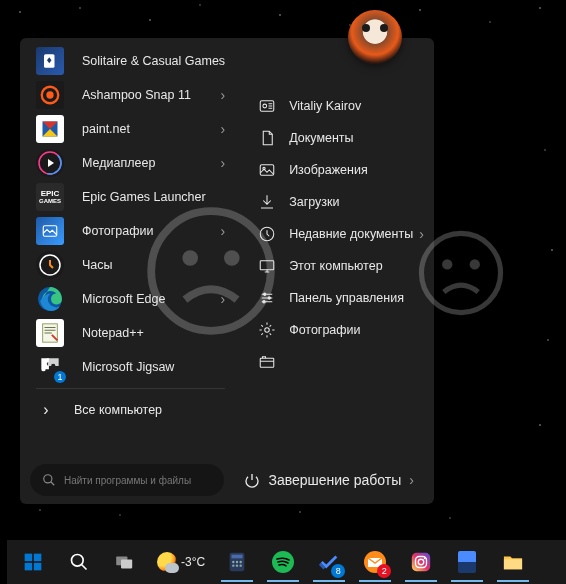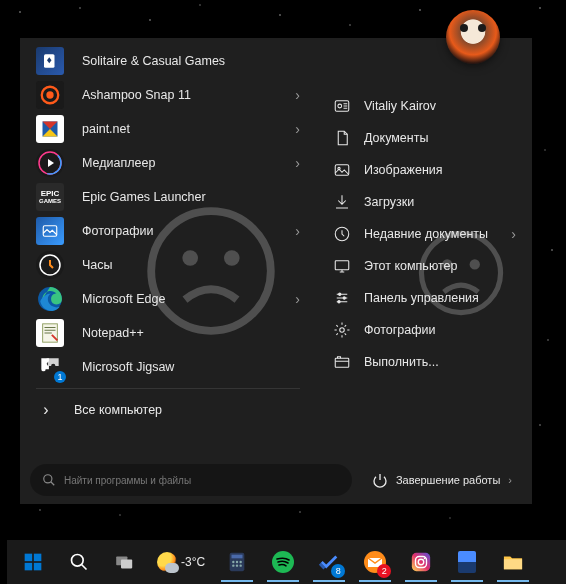--- a/index.html
+++ b/index.html
@@ -1,36 +1,36 @@
 <!DOCTYPE html>
 <html><head>
 <meta charset="utf-8">
 <style>
 *{box-sizing:border-box;margin:0;padding:0;font-family:'Segoe UI',Arial,sans-serif}
 body{width:566px;height:584px;background:#000;position:relative;overflow:hidden}
 .stars{position:absolute;inset:0;background:#000}
 .stars::before{content:'';position:absolute;inset:0;background-image:radial-gradient(1px 1px at 20px 12px,#fff,transparent),radial-gradient(1px 1px at 80px 8px,#ccc,transparent),radial-gradient(1px 1px at 150px 20px,#fff,transparent),radial-gradient(1px 1px at 200px 5px,#aaa,transparent),radial-gradient(1px 1px at 280px 15px,#fff,transparent),radial-gradient(1px 1px at 350px 25px,#ccc,transparent),radial-gradient(1px 1px at 420px 10px,#fff,transparent),radial-gradient(1px 1px at 490px 22px,#aaa,transparent),radial-gradient(1px 1px at 540px 8px,#fff,transparent),radial-gradient(1px 1px at 40px 510px,#fff,transparent),radial-gradient(1px 1px at 120px 515px,#ccc,transparent),radial-gradient(1px 1px at 300px 512px,#fff,transparent),radial-gradient(1px 1px at 450px 518px,#aaa,transparent),radial-gradient(1px 1px at 540px 425px,#fff,transparent),radial-gradient(1px 1px at 548px 340px,#ccc,transparent),radial-gradient(1px 1px at 552px 250px,#fff,transparent),radial-gradient(1px 1px at 545px 150px,#aaa,transparent)}
-.start{position:absolute;top:38px;left:20px;width:512px;height:466px;background:rgba(32,32,32,0.96);border-radius:0;box-shadow:0 8px 32px rgba(0,0,0,0.6);display:flex;flex-direction:column}
+.start{position:absolute;top:38px;left:20px;width:414px;height:466px;background:rgba(32,32,32,0.96);border-radius:6px;box-shadow:0 8px 32px rgba(0,0,0,0.6);display:flex;flex-direction:column}
 .cols{display:flex;flex:1;overflow:hidden}
 .col{display:flex;flex-direction:column;padding:6px}
 .col.left{width:296px}
 .col.right{flex:1;padding-top:52px}
 .item{display:flex;align-items:center;height:34px;padding:0 10px;color:#e8e8e8;font-size:12.5px;cursor:pointer;border-radius:4px;position:relative}
 .item .ic{width:28px;height:28px;margin-right:18px;display:flex;align-items:center;justify-content:center;flex-shrink:0}
 .item .lbl{flex:1;white-space:nowrap;overflow:hidden;text-overflow:ellipsis}
 .item .chev{color:#999;font-size:14px;margin-left:6px}
 .col.right .item .ic{width:20px;height:20px;margin-right:12px}
 .col.right .item{height:32px}
 .aicon{width:28px;height:28px;border-radius:3px;display:flex;align-items:center;justify-content:center;font-size:16px}
 .sep{height:1px;background:rgba(255,255,255,0.1);margin:4px 10px}
 .search-row{display:flex;align-items:center;padding:8px 10px;gap:10px}
 .search{flex:1;height:32px;background:rgba(0,0,0,0.3);border-radius:16px;display:flex;align-items:center;padding:0 12px;color:#888}
 .search svg{margin-right:8px}
 .search span{font-size:10px;color:#777}
-.shut{display:flex;align-items:center;color:#e8e8e8;font-size:11px;padding:0 10px;cursor:pointer}
+.shut{display:flex;align-items:center;color:#e8e8e8;font-size:14px;padding:0 10px;cursor:pointer}
 .shut .chev{margin-left:8px;color:#999}
 .avatar{position:absolute;top:-28px;right:32px;width:54px;height:54px;border-radius:50%;background:radial-gradient(circle at 50% 40%,#f5e8d8 28%,#8b4a2a 30%,#e85a1a 55%,#2a1510 75%);box-shadow:0 2px 8px rgba(0,0,0,0.5)}
 .avatar::before{content:'';position:absolute;top:14px;left:14px;width:8px;height:8px;border-radius:50%;background:#1a1a1a;box-shadow:18px 0 0 #1a1a1a}
 .sad{position:absolute;pointer-events:none;opacity:0.25}
 .sad.s1{left:126px;top:168px}
 .sad.s2{left:398px;top:192px}
 .taskbar{position:absolute;bottom:0;left:7px;right:0;height:44px;background:#1a1a1a;display:flex;align-items:center;padding:0 4px;gap:2px}
 .tb{width:44px;height:40px;display:flex;align-items:center;justify-content:center;cursor:pointer;position:relative}
 .tb .badge{position:absolute;bottom:4px;right:6px;background:#0078d4;color:#fff;font-size:9px;min-width:14px;height:14px;border-radius:7px;display:flex;align-items:center;justify-content:center;padding:0 3px}
 .tb .badge.red{background:#e81123}
@@ -264,21 +264,20 @@
           </div>
           <span class="lbl">Фотографии</span>
         </div>
       <div class="item">
           <div class="ic">
             <svg class="oic" width="18" height="18" viewBox="0 0 24 24">
               <rect x="3" y="7" width="18" height="12" rx="1"></rect>
               <path d="M3 11h18M6 7V5h4v2"></path>
             </svg>
           </div>
-          <span class="lbl">Выполнить...</span>
         </div>
     </div>
   </div>
 
   <div class="search-row">
     <div class="search">
       <svg width="14" height="14" viewBox="0 0 24 24" fill="none" stroke="#888" stroke-width="2">
           <circle cx="10" cy="10" r="7"></circle>
           <path d="M21 21l-6-6"></path>
         </svg>

